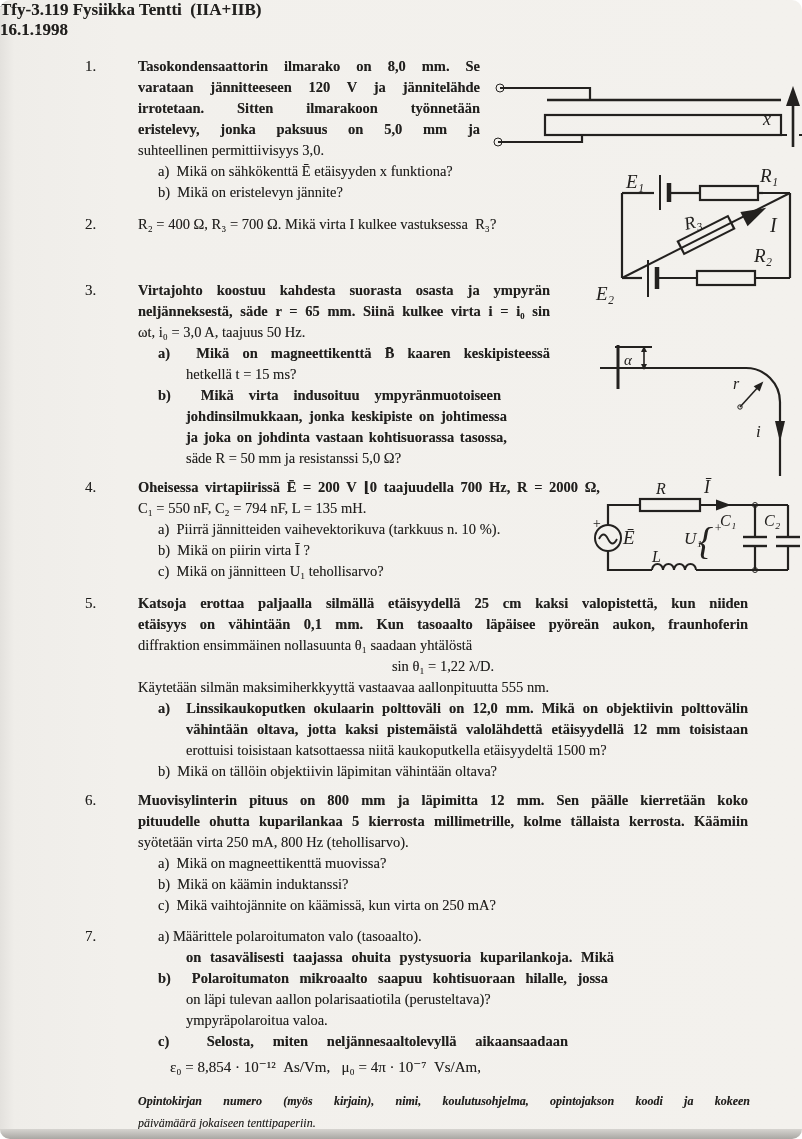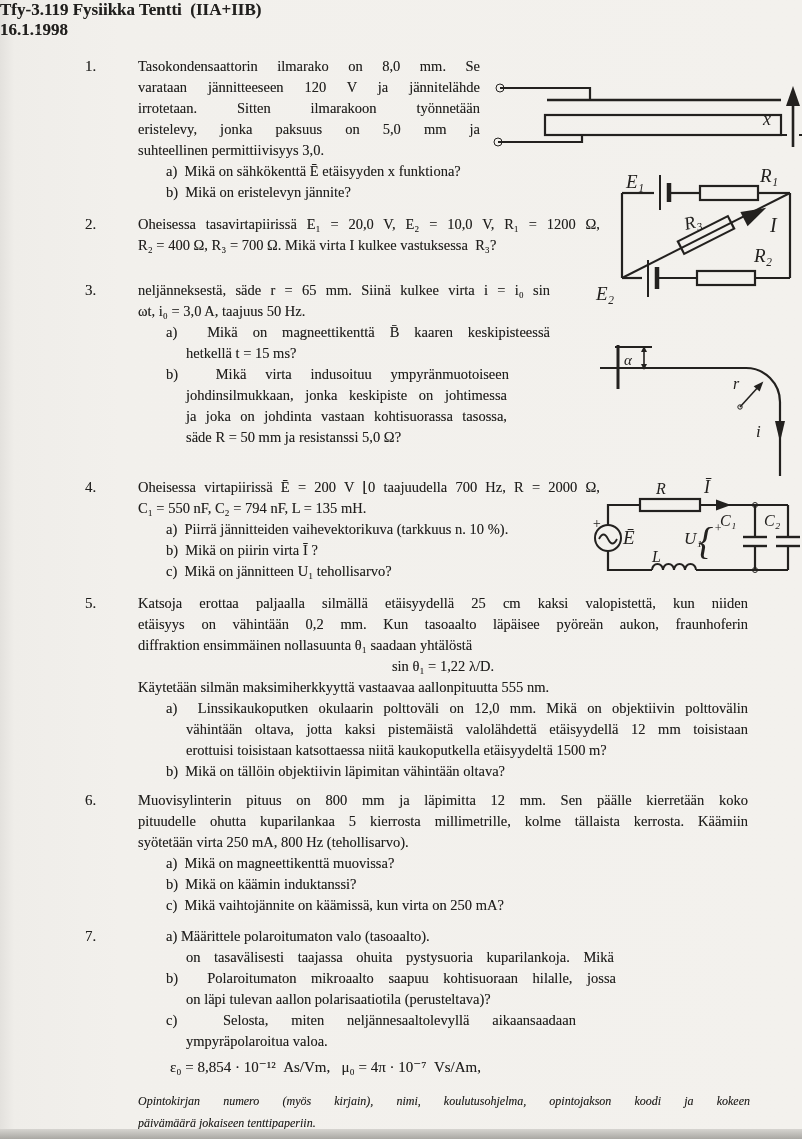--- a/index.html
+++ b/index.html
@@ -1,29 +1,29 @@
 <!DOCTYPE html>
 <html><head>
 <meta charset="utf-8">
 <style>
   html,body{margin:0;padding:0;}
   #page{position:relative;width:802px;height:1139px;overflow:hidden;
         background:linear-gradient(90deg,#e3e1dd 0,#efede9 14px,#f2f0ec 120px,#f3f1ed 100%);
-        font-family:"Liberation Serif","DejaVu Serif",serif;color:#201f1d;}
+        font-family:"Liberation Serif","DejaVu Serif",serif;color:#201f1d;border-radius:10px;}
   .abs{position:absolute;}
   #title{left:240px;top:21px;font-size:17px;font-weight:bold;white-space:nowrap;}
   #date{left:558px;top:21px;font-size:17px;font-weight:bold;white-space:nowrap;}
   .num{position:absolute;left:85px;width:34px;font-size:15px;height:21px;line-height:21px;}
   .q{position:absolute;left:138px;}
   .ln{height:21px;line-height:21px;font-size:14.5px;white-space:nowrap;
       text-shadow:0 0 .4px rgba(45,42,40,.45);}
   .num,#title,#date,#constants,.fln{text-shadow:0 0 .4px rgba(45,42,40,.45);}
-  .jl{text-align:justify;text-align-last:justify;}
+  .jl{text-align:justify;text-align-last:justify;font-weight:bold;}
   .ctr{text-align:left;text-align-last:center;}
-  .in1{margin-left:28px;}
+  .in1{margin-left:20px;}
   .in2{margin-left:48px;}
   .wq3b{width:343px;}
   .wq3bc{width:321px;}
   .wq7b{width:450px;}
   .wq7bc{width:428px;}
   .wq7c{width:410px;}
   #constants{left:138px;top:1058px;font-size:15px;white-space:nowrap;margin-left:32px;}
   #footer{left:138px;top:1090px;width:612px;font-style:italic;}
   .fln{height:22px;line-height:22px;font-size:12px;white-space:nowrap;}
   .dia{position:absolute;}
@@ -67,21 +67,20 @@
     <circle cx="13" cy="74" r="4" class="fill"></circle>
     <polyline points="13,74 97,74 97,67" stroke-width="2.2"></polyline>
     <text x="278" y="57" font-size="18">x</text>
     <line x1="308" y1="79" x2="308" y2="36" stroke-width="2.6"></line>
     <polygon points="301,38 315,38 308,18" class="fill"></polygon>
     <line x1="266" y1="67" x2="317" y2="67" stroke-width="1.8" stroke-dasharray="12 5 2 5"></line>
   </svg>
 
   <div class="num" style="top:214px">2.</div>
   <div class="q" style="top:214px;width:462px">
-    <div class="ln jl">Oheisessa tasavirtapiirissä E₁ = 20,0 V, E₂ = 10,0 V, R₁ = 1200 Ω,</div>
     <div class="ln">R₂ = 400 Ω, R₃ = 700 Ω. Mikä virta I kulkee vastuksessa&nbsp; R₃?</div>
   </div>
 
   <svg class="dia" style="left:590px;top:160px" width="212" height="152">
     <line x1="32" y1="33" x2="32" y2="118" stroke-width="2.2"></line>
     <line x1="200" y1="33" x2="200" y2="118" stroke-width="2.2"></line>
     <line x1="32" y1="33" x2="64" y2="33" stroke-width="2.2"></line>
     <line x1="70" y1="15" x2="70" y2="50" stroke-width="2"></line>
     <line x1="79" y1="23" x2="79" y2="42" stroke-width="4.5"></line>
     <line x1="79" y1="33" x2="110" y2="33" stroke-width="2.2"></line>
@@ -103,20 +102,21 @@
     <text x="36" y="28" font-size="19">E₁</text>
     <text x="170" y="22" font-size="19">R₁</text>
     <text x="94" y="68" font-size="18" transform="rotate(-14 103 62)">R₃</text>
     <text x="180" y="72" font-size="20">I</text>
     <text x="164" y="102" font-size="19">R₂</text>
     <text x="6" y="140" font-size="19">E₂</text>
   </svg>
 
   <div class="num" style="top:280px">3.</div>
   <div class="q" style="top:280px;width:412px">
+    <div class="ln jl">Virtajohto koostuu kahdesta suorasta osasta ja ympyrän</div>
     <div class="ln jl">neljänneksestä, säde r = 65 mm. Siinä kulkee virta i = i₀ sin</div>
     <div class="ln">ωt, i₀ = 3,0 A, taajuus 50 Hz.</div>
     <div class="ln in1 jl">a)&nbsp; Mikä on magneettikenttä B̄ kaaren keskipisteessä</div>
     <div class="ln in2">hetkellä t = 15 ms?</div>
     <div class="ln in1 wq3b jl">b)&nbsp; Mikä virta indusoituu ympyränmuotoiseen</div>
     <div class="ln in2 wq3bc jl">johdinsilmukkaan, jonka keskipiste on johtimessa</div>
     <div class="ln in2 wq3bc jl">ja joka on johdinta vastaan kohtisuorassa tasossa,</div>
     <div class="ln in2">säde R = 50 mm ja resistanssi 5,0 Ω?</div>
   </div>
 
@@ -177,21 +177,21 @@
     <text x="172" y="48" font-size="16">C₂</text>
     <path d="M16,73 V92 H60" stroke-width="2.2"></path>
     <path d="M60,92 a5.5,6 0 0 1 11,0 a5.5,6 0 0 1 11,0 a5.5,6 0 0 1 11,0 a5.5,6 0 0 1 11,0" stroke-width="2"></path>
     <text x="60" y="84" font-size="16">L</text>
     <line x1="104" y1="92" x2="196" y2="92" stroke-width="2.2"></line>
   </svg>
 
   <div class="num" style="top:593px">5.</div>
   <div class="q" style="top:593px;width:610px">
     <div class="ln jl">Katsoja erottaa paljaalla silmällä etäisyydellä 25 cm kaksi valopistettä, kun niiden</div>
-    <div class="ln jl">etäisyys on vähintään 0,2 mm. Kun tasoaalto läpäisee pyöreän aukon, fraunhoferin</div>
+    <div class="ln jl">etäisyys on vähintään 0,1 mm. Kun tasoaalto läpäisee pyöreän aukon, fraunhoferin</div>
     <div class="ln">diffraktion ensimmäinen nollasuunta θ₁ saadaan yhtälöstä</div>
     <div class="ln ctr">sin θ₁ = 1,22 λ/D.</div>
     <div class="ln">Käytetään silmän maksimiherkkyyttä vastaavaa aallonpituutta 555 nm.</div>
     <div class="ln in1 jl">a)&nbsp; Linssikaukoputken okulaarin polttoväli on 12,0 mm. Mikä on objektiivin polttovälin</div>
     <div class="ln in2 jl">vähintään oltava, jotta kaksi pistemäistä valolähdettä etäisyydellä 12 mm toisistaan</div>
     <div class="ln in2">erottuisi toisistaan katsottaessa niitä kaukoputkella etäisyydeltä 1500 m?</div>
     <div class="ln in1">b)&nbsp; Mikä on tällöin objektiivin läpimitan vähintään oltava?</div>
   </div>
 
   <div class="num" style="top:790px">6.</div>
@@ -203,22 +203,22 @@
     <div class="ln in1">b)&nbsp; Mikä on käämin induktanssi?</div>
     <div class="ln in1">c)&nbsp; Mikä vaihtojännite on käämissä, kun virta on 250 mA?</div>
   </div>
 
   <div class="num" style="top:926px">7.</div>
   <div class="q" style="top:926px;width:610px">
     <div class="ln in1">a) Määrittele polaroitumaton valo (tasoaalto).</div>
     <div class="ln in2 wq7bc jl">on tasavälisesti taajassa ohuita pystysuoria kuparilankoja. Mikä</div>
     <div class="ln in1 wq7b jl">b)&nbsp; Polaroitumaton mikroaalto saapuu kohtisuoraan hilalle, jossa</div>
     <div class="ln in2">on läpi tulevan aallon polarisaatiotila (perusteltava)?</div>
+    <div class="ln in2">ympyräpolaroitua valoa.</div>
     <div class="ln in1 wq7c jl">c)&nbsp; Selosta, miten neljännesaaltolevyllä aikaansaadaan</div>
-    <div class="ln in2">ympyräpolaroitua valoa.</div>
   </div>
 
   <div id="constants" class="abs">ε₀ = 8,854 · 10⁻¹²&nbsp; As/Vm, &nbsp; μ₀ = 4π · 10⁻⁷&nbsp; Vs/Am,</div>
 
   <div id="footer" class="abs">
     <div class="fln jl">Opintokirjan numero (myös kirjain), nimi, koulutusohjelma, opintojakson koodi ja kokeen</div>
     <div class="fln">päivämäärä jokaiseen tenttipaperiin.</div>
   </div>
 
   <div id="edge-bottom"></div>

